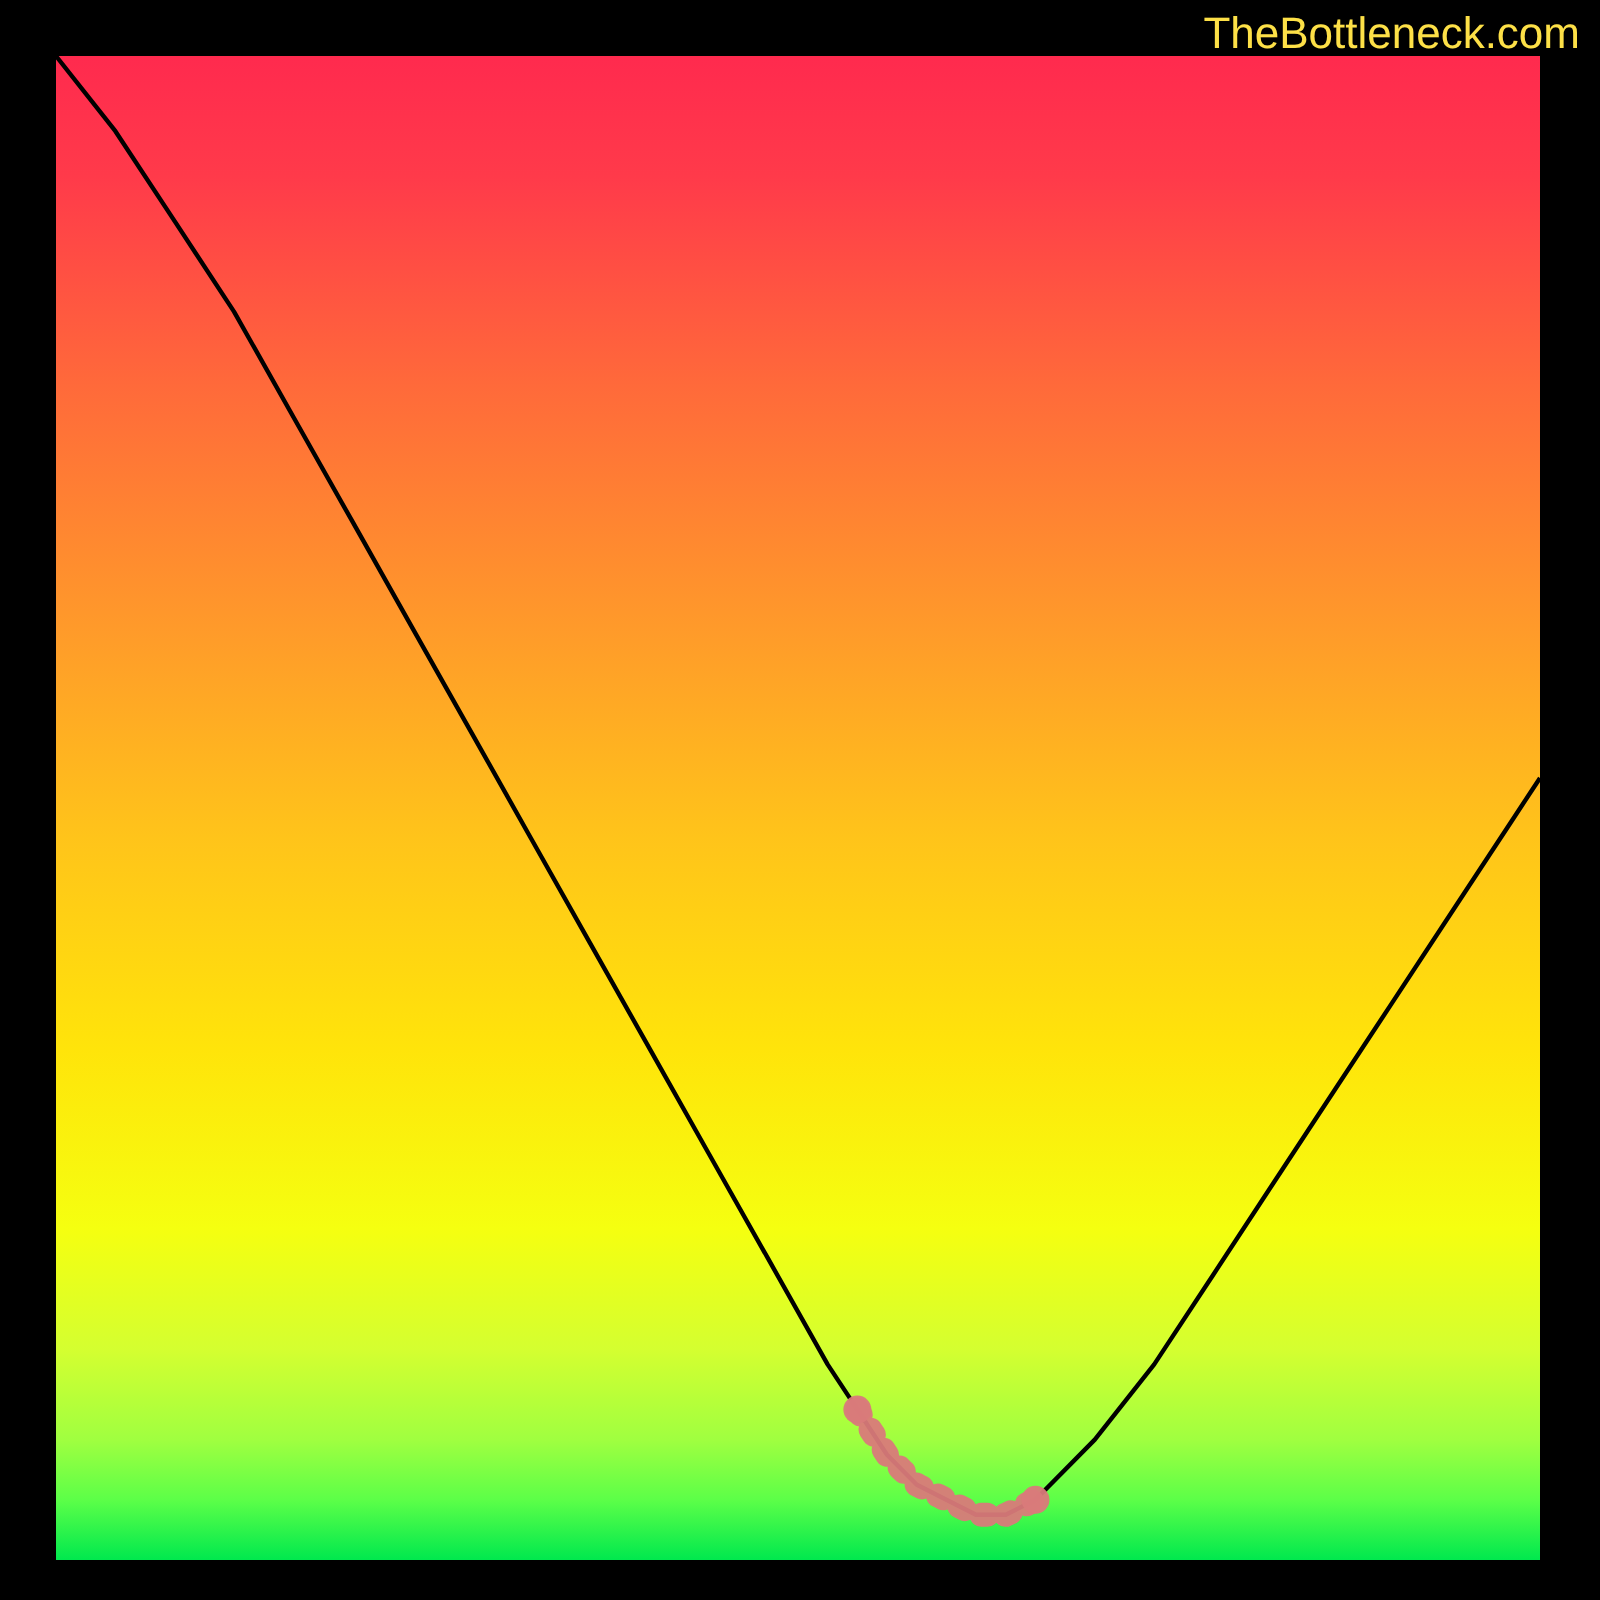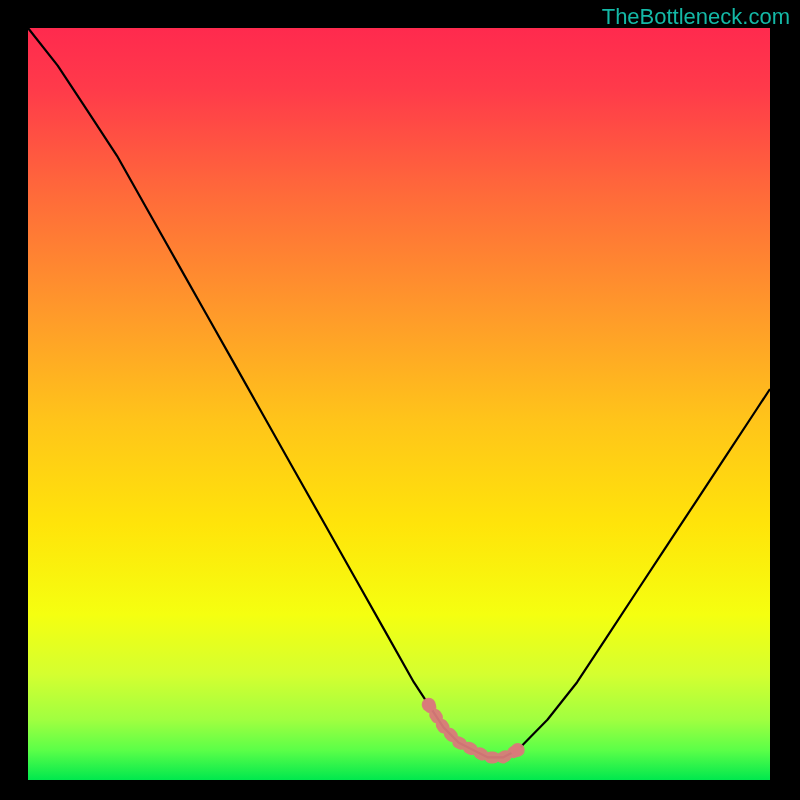--- a/index.html
+++ b/index.html
@@ -13,21 +13,21 @@
   }
   .wrap {
     position: relative;
     width: 800px;
     height: 800px;
   }
   .attribution {
     position: absolute;
     top: 4px;
     right: 10px;
-    color: #14b8a6;
+    color: #fde047;
     font-size: 22px;
     font-weight: 400;
     letter-spacing: 0px;
     z-index: 5;
   }
   svg {
     position: absolute;
     left: 0;
     top: 0;
   }

